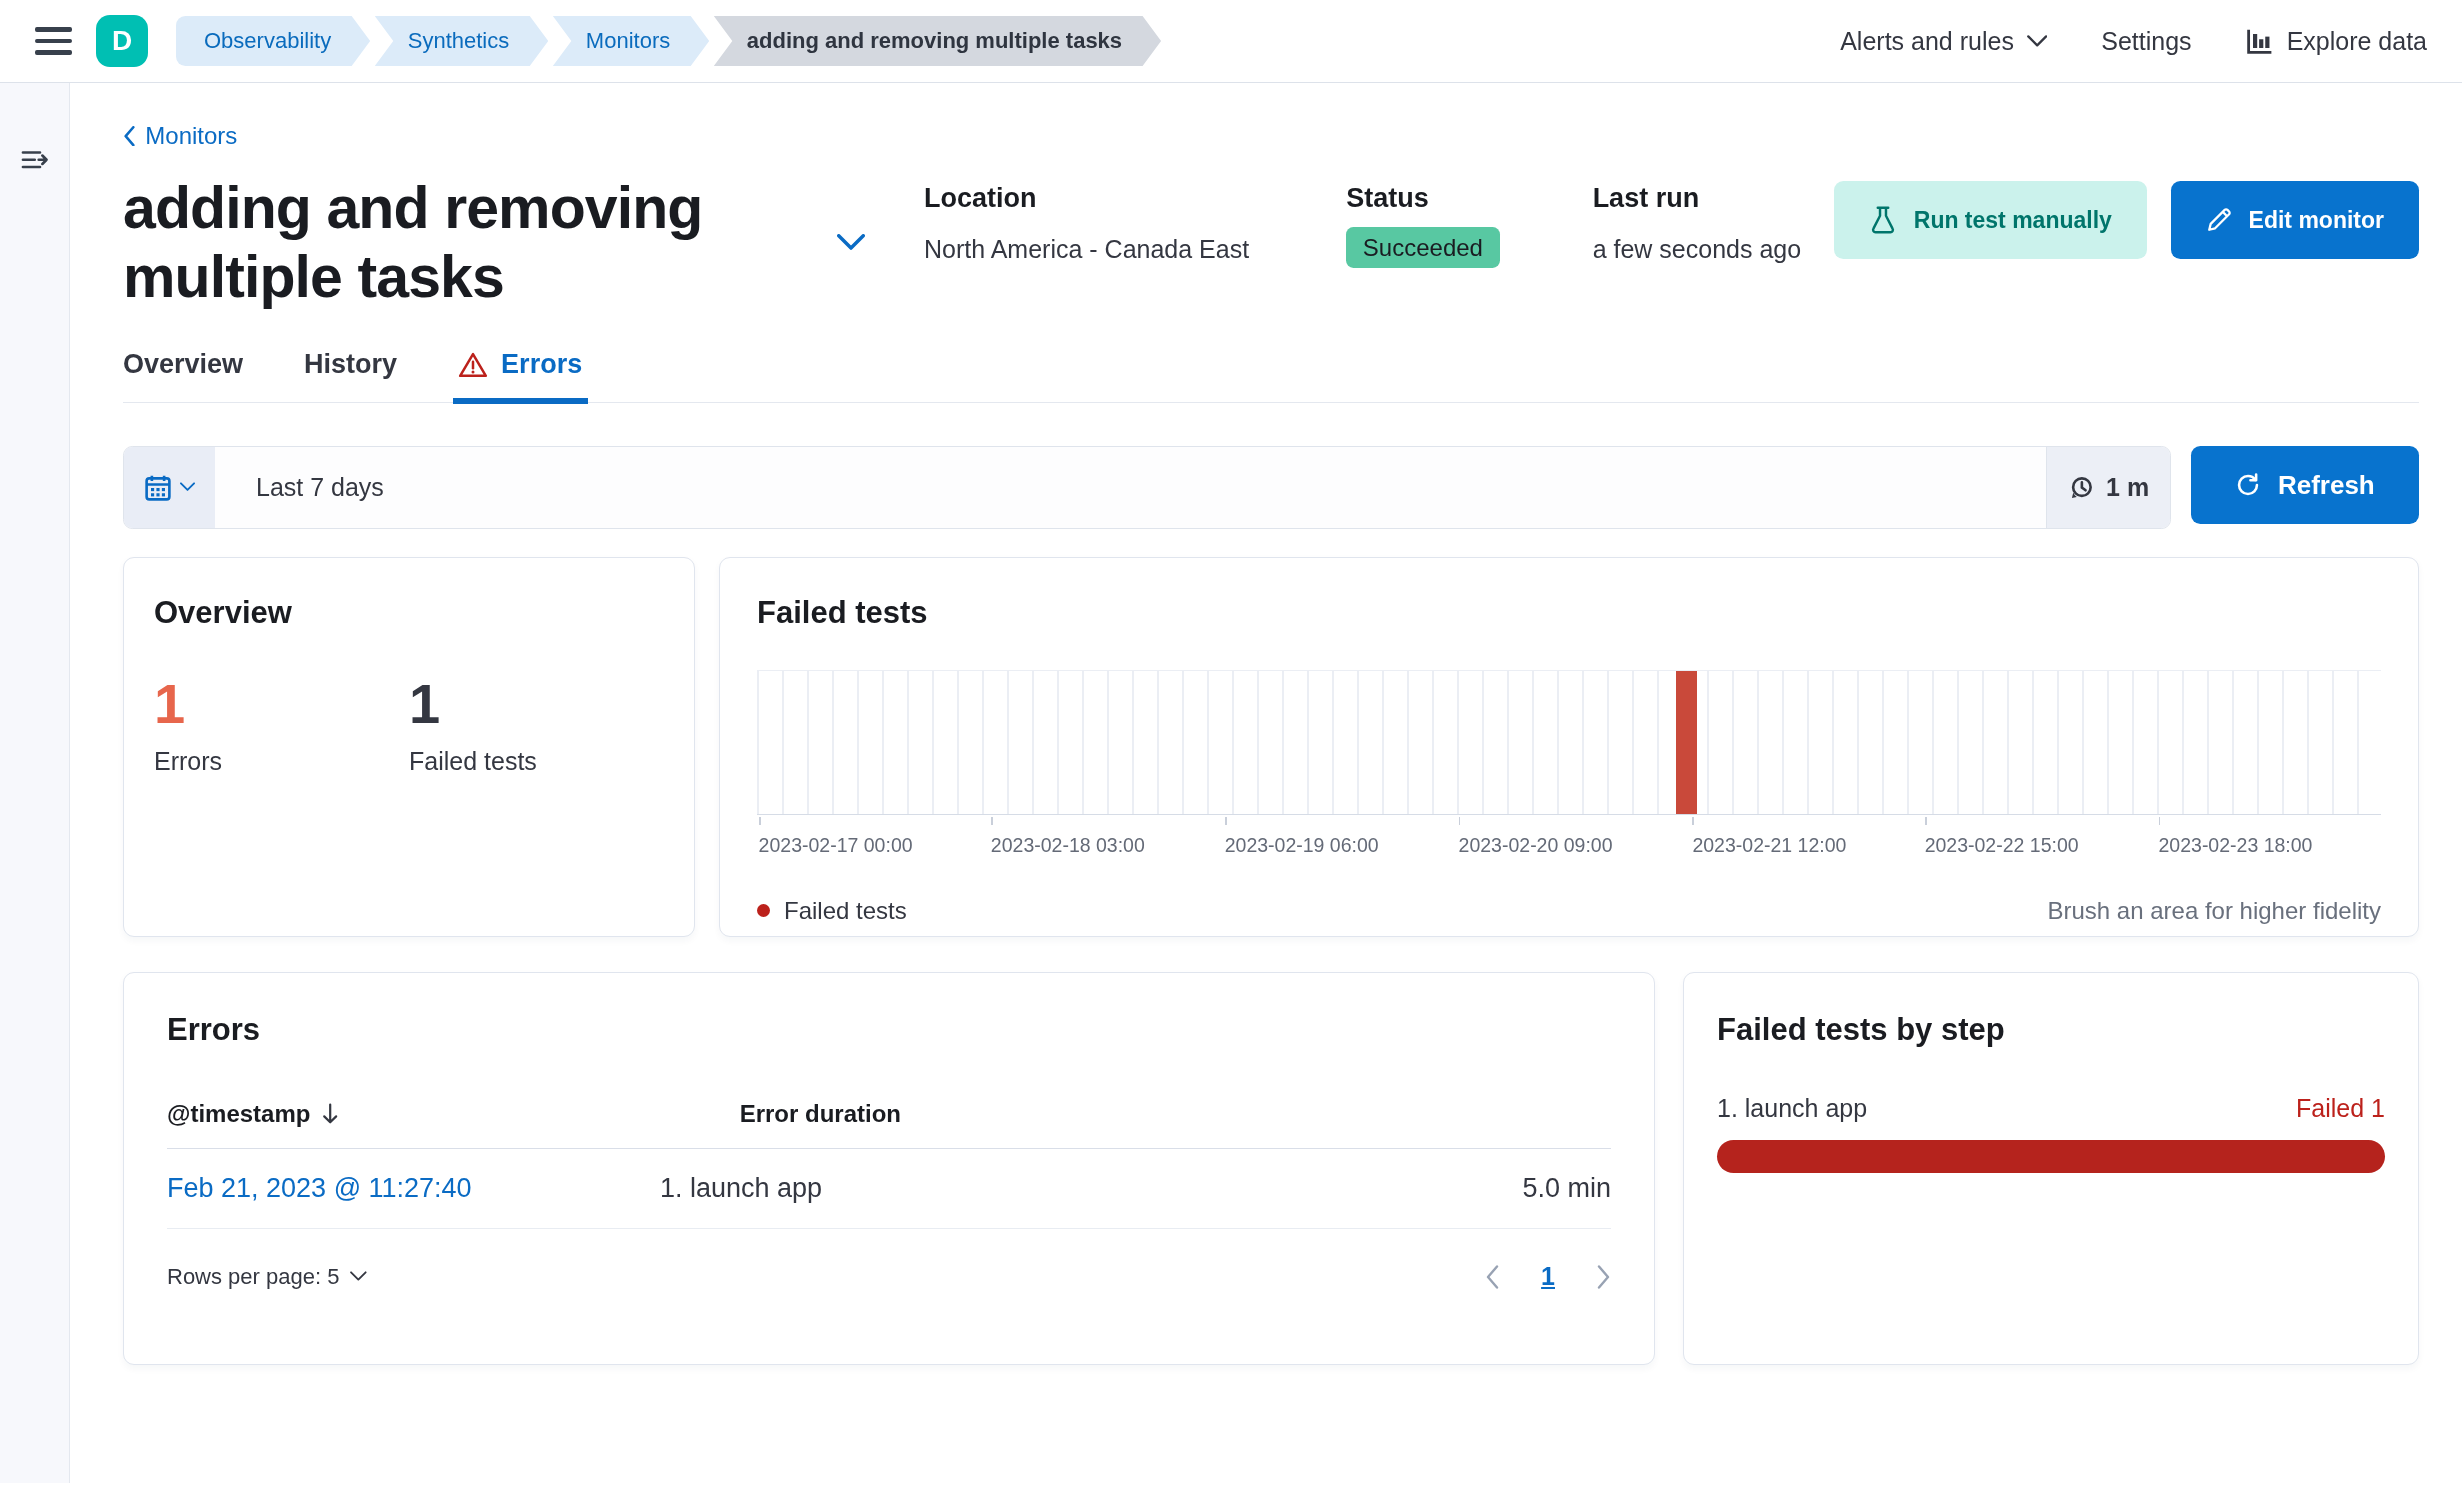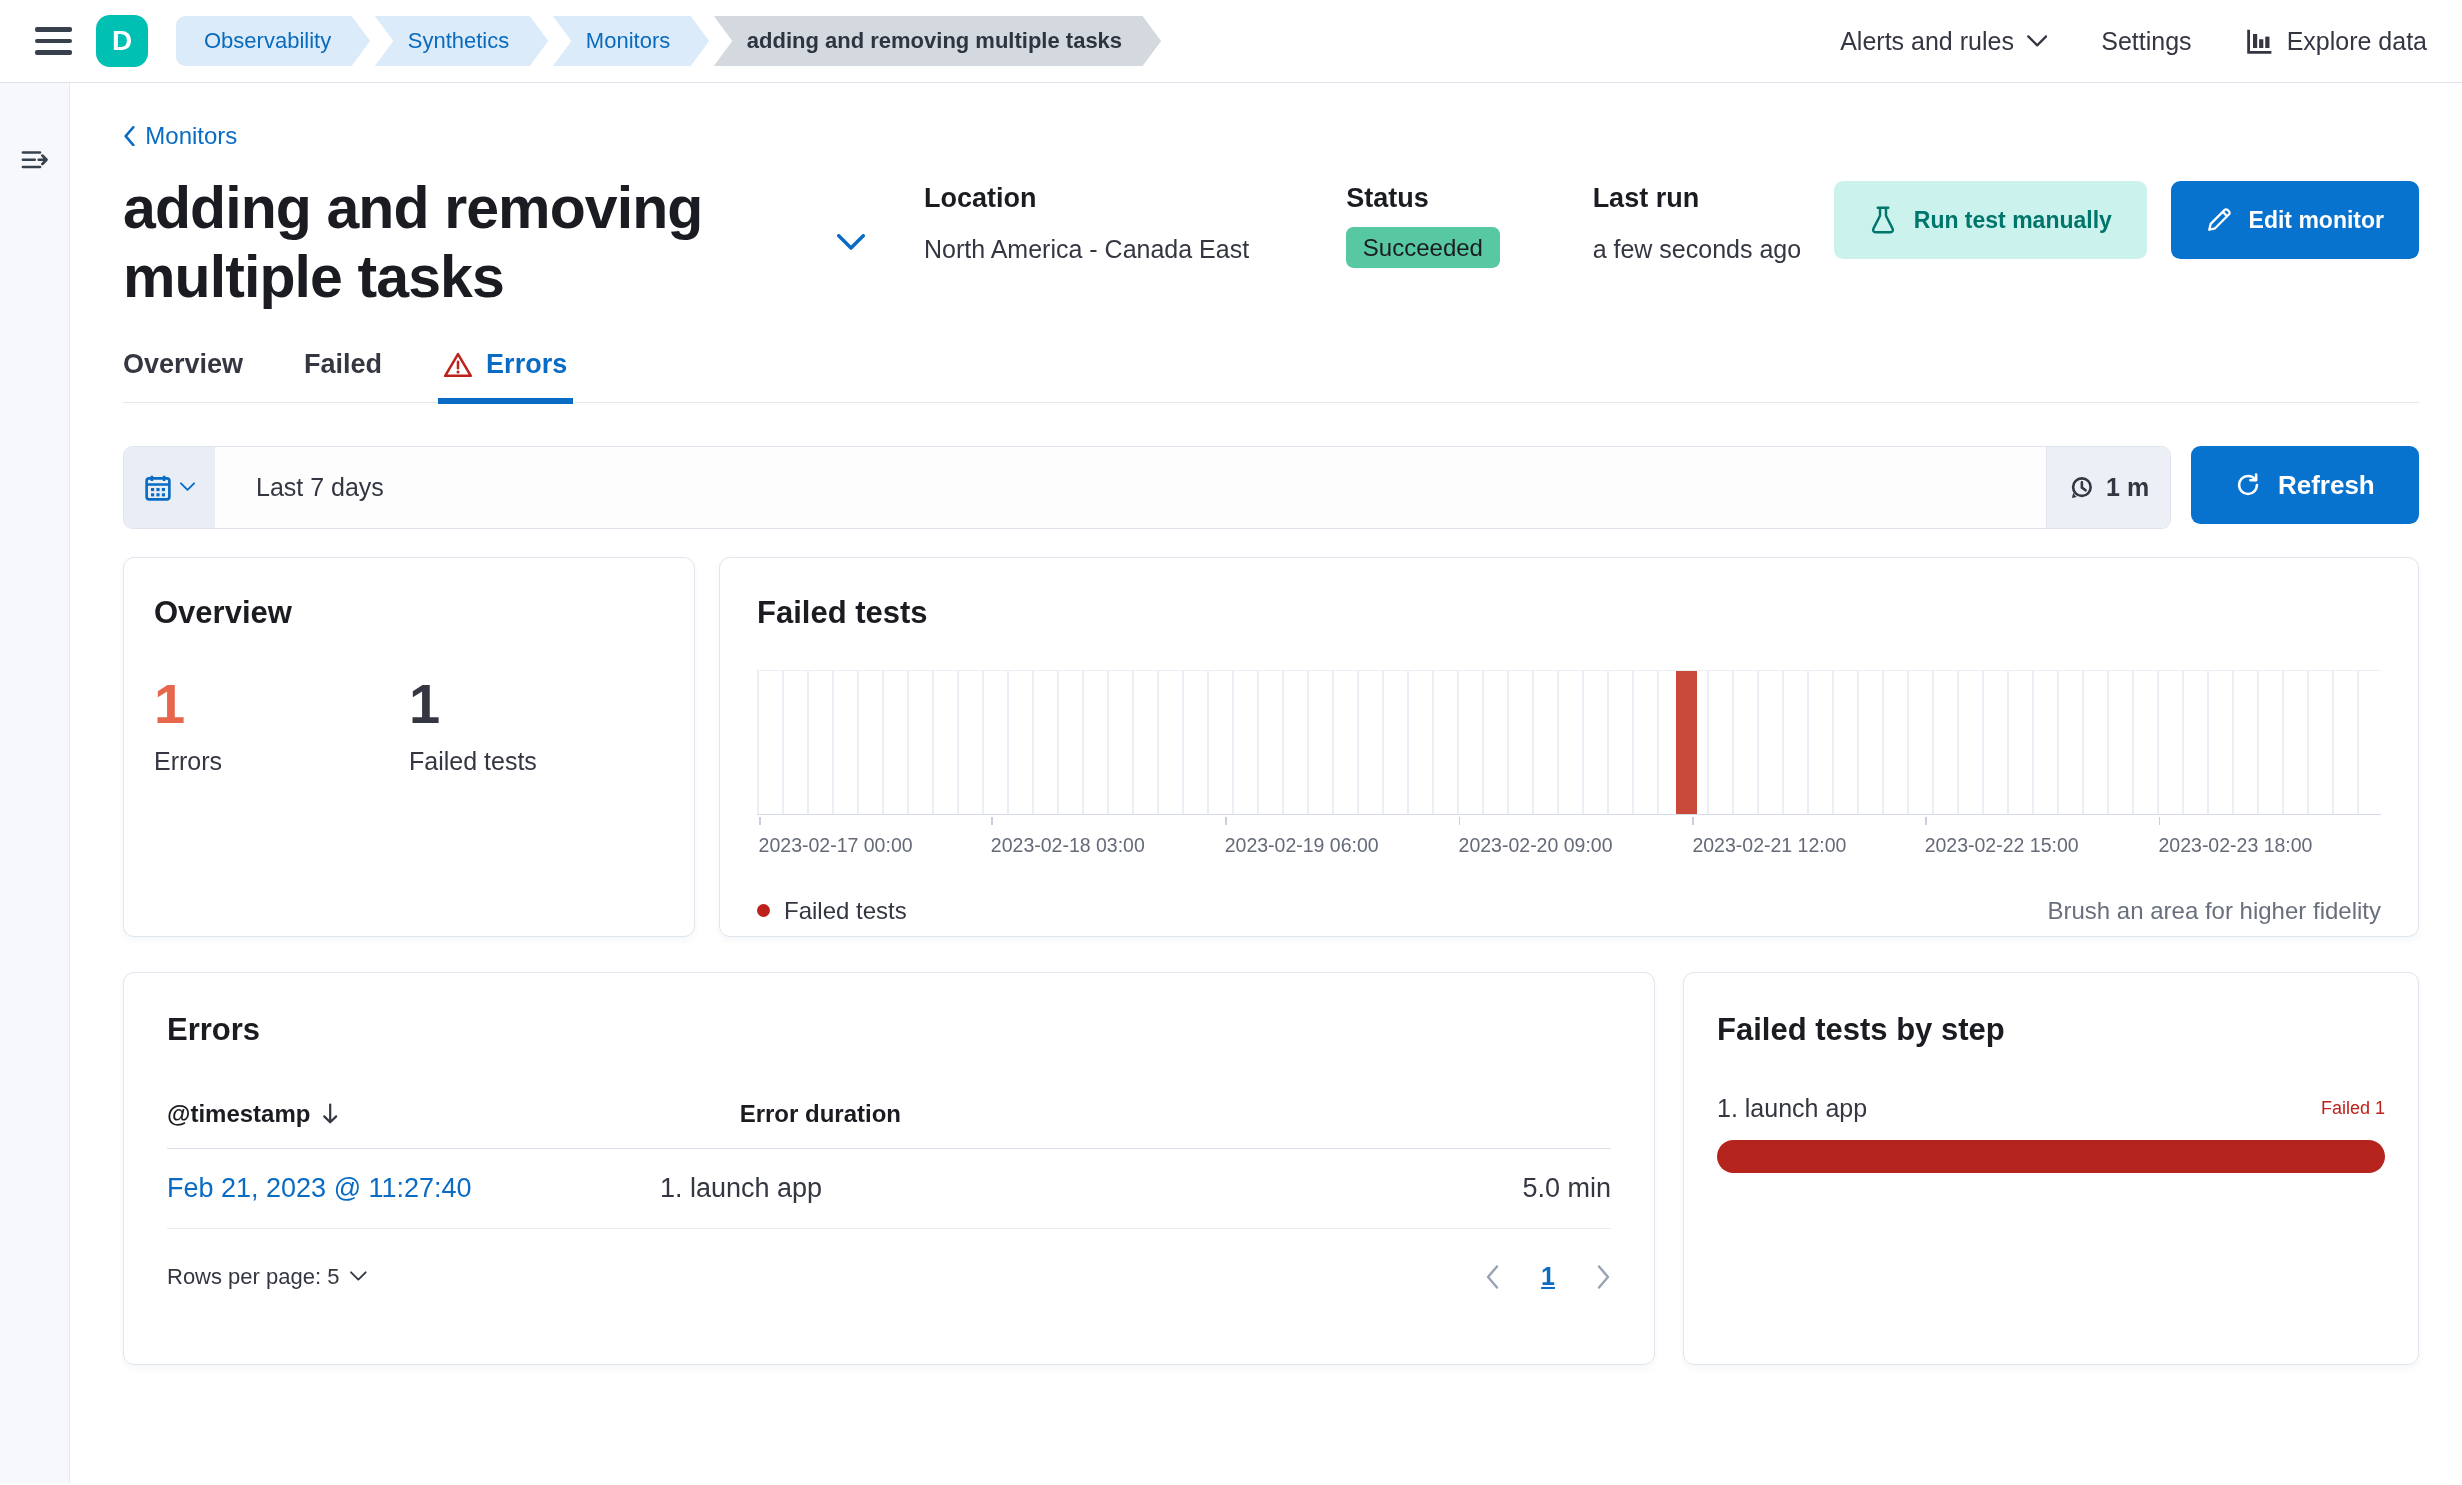--- a/index.html
+++ b/index.html
@@ -112,21 +112,21 @@
   .sort-icon{ margin-left:9.3px; color:#343741; vertical-align:-2.8px;}
   .table-footer{ display:flex; align-items:center; justify-content:space-between; margin-top:33px;}
   .rows-per-page{ display:flex; align-items:center; gap:11px; font-size:22px; color:#343741; cursor:pointer;}
   .pagination{ display:flex; align-items:center; gap:41px;}
   .page-arrow{ color:#98A2B3; cursor:pointer; display:flex;}
   .page-num{ font-size:25px; font-weight:600; color:#0A6BC4; text-decoration:underline; cursor:pointer;}
   
   .step-panel{ flex:1; padding:39px 33px;}
   .step-row{ display:flex; justify-content:space-between; align-items:center; margin-top:46px;}
   .step-label{ font-size:25px; color:#343741;}
-  .step-status{ font-size:18px; color:#BC211B;}
+  .step-status{ font-size:25px; color:#BC211B;}
   .step-track{ margin-top:16.7px; height:33px;}
   .step-fill{ height:33px; border-radius:16.7px; background:#B5231D; width:0;}
 </style>
 </head>
 <body>
 
 <div class="topbar">
   <div class="hamburger">
     <span></span>
       <span></span>
@@ -218,21 +218,21 @@
         </button>
       </div>
     </div>
 
     
     <div class="tabs">
       <div class="tab">
         <span>Overview</span>
       </div>
       <div class="tab">
-        <span>Failed</span>
+        <span>History</span>
       </div>
       <div class="tab active">
         <svg width="30" height="28" viewBox="0 0 18 16">
             <path d="M9 1.5L1.3 14.5h15.4L9 1.5z" fill="none" stroke="#BC211B" stroke-width="1.5" stroke-linejoin="round"></path>
             <path d="M9 6v4" stroke="#BC211B" stroke-width="1.5" stroke-linecap="round"></path>
             <circle cx="9" cy="12.2" r="0.9" fill="#BC211B"></circle>
           </svg>
         <span>Errors</span>
       </div>
     </div>

